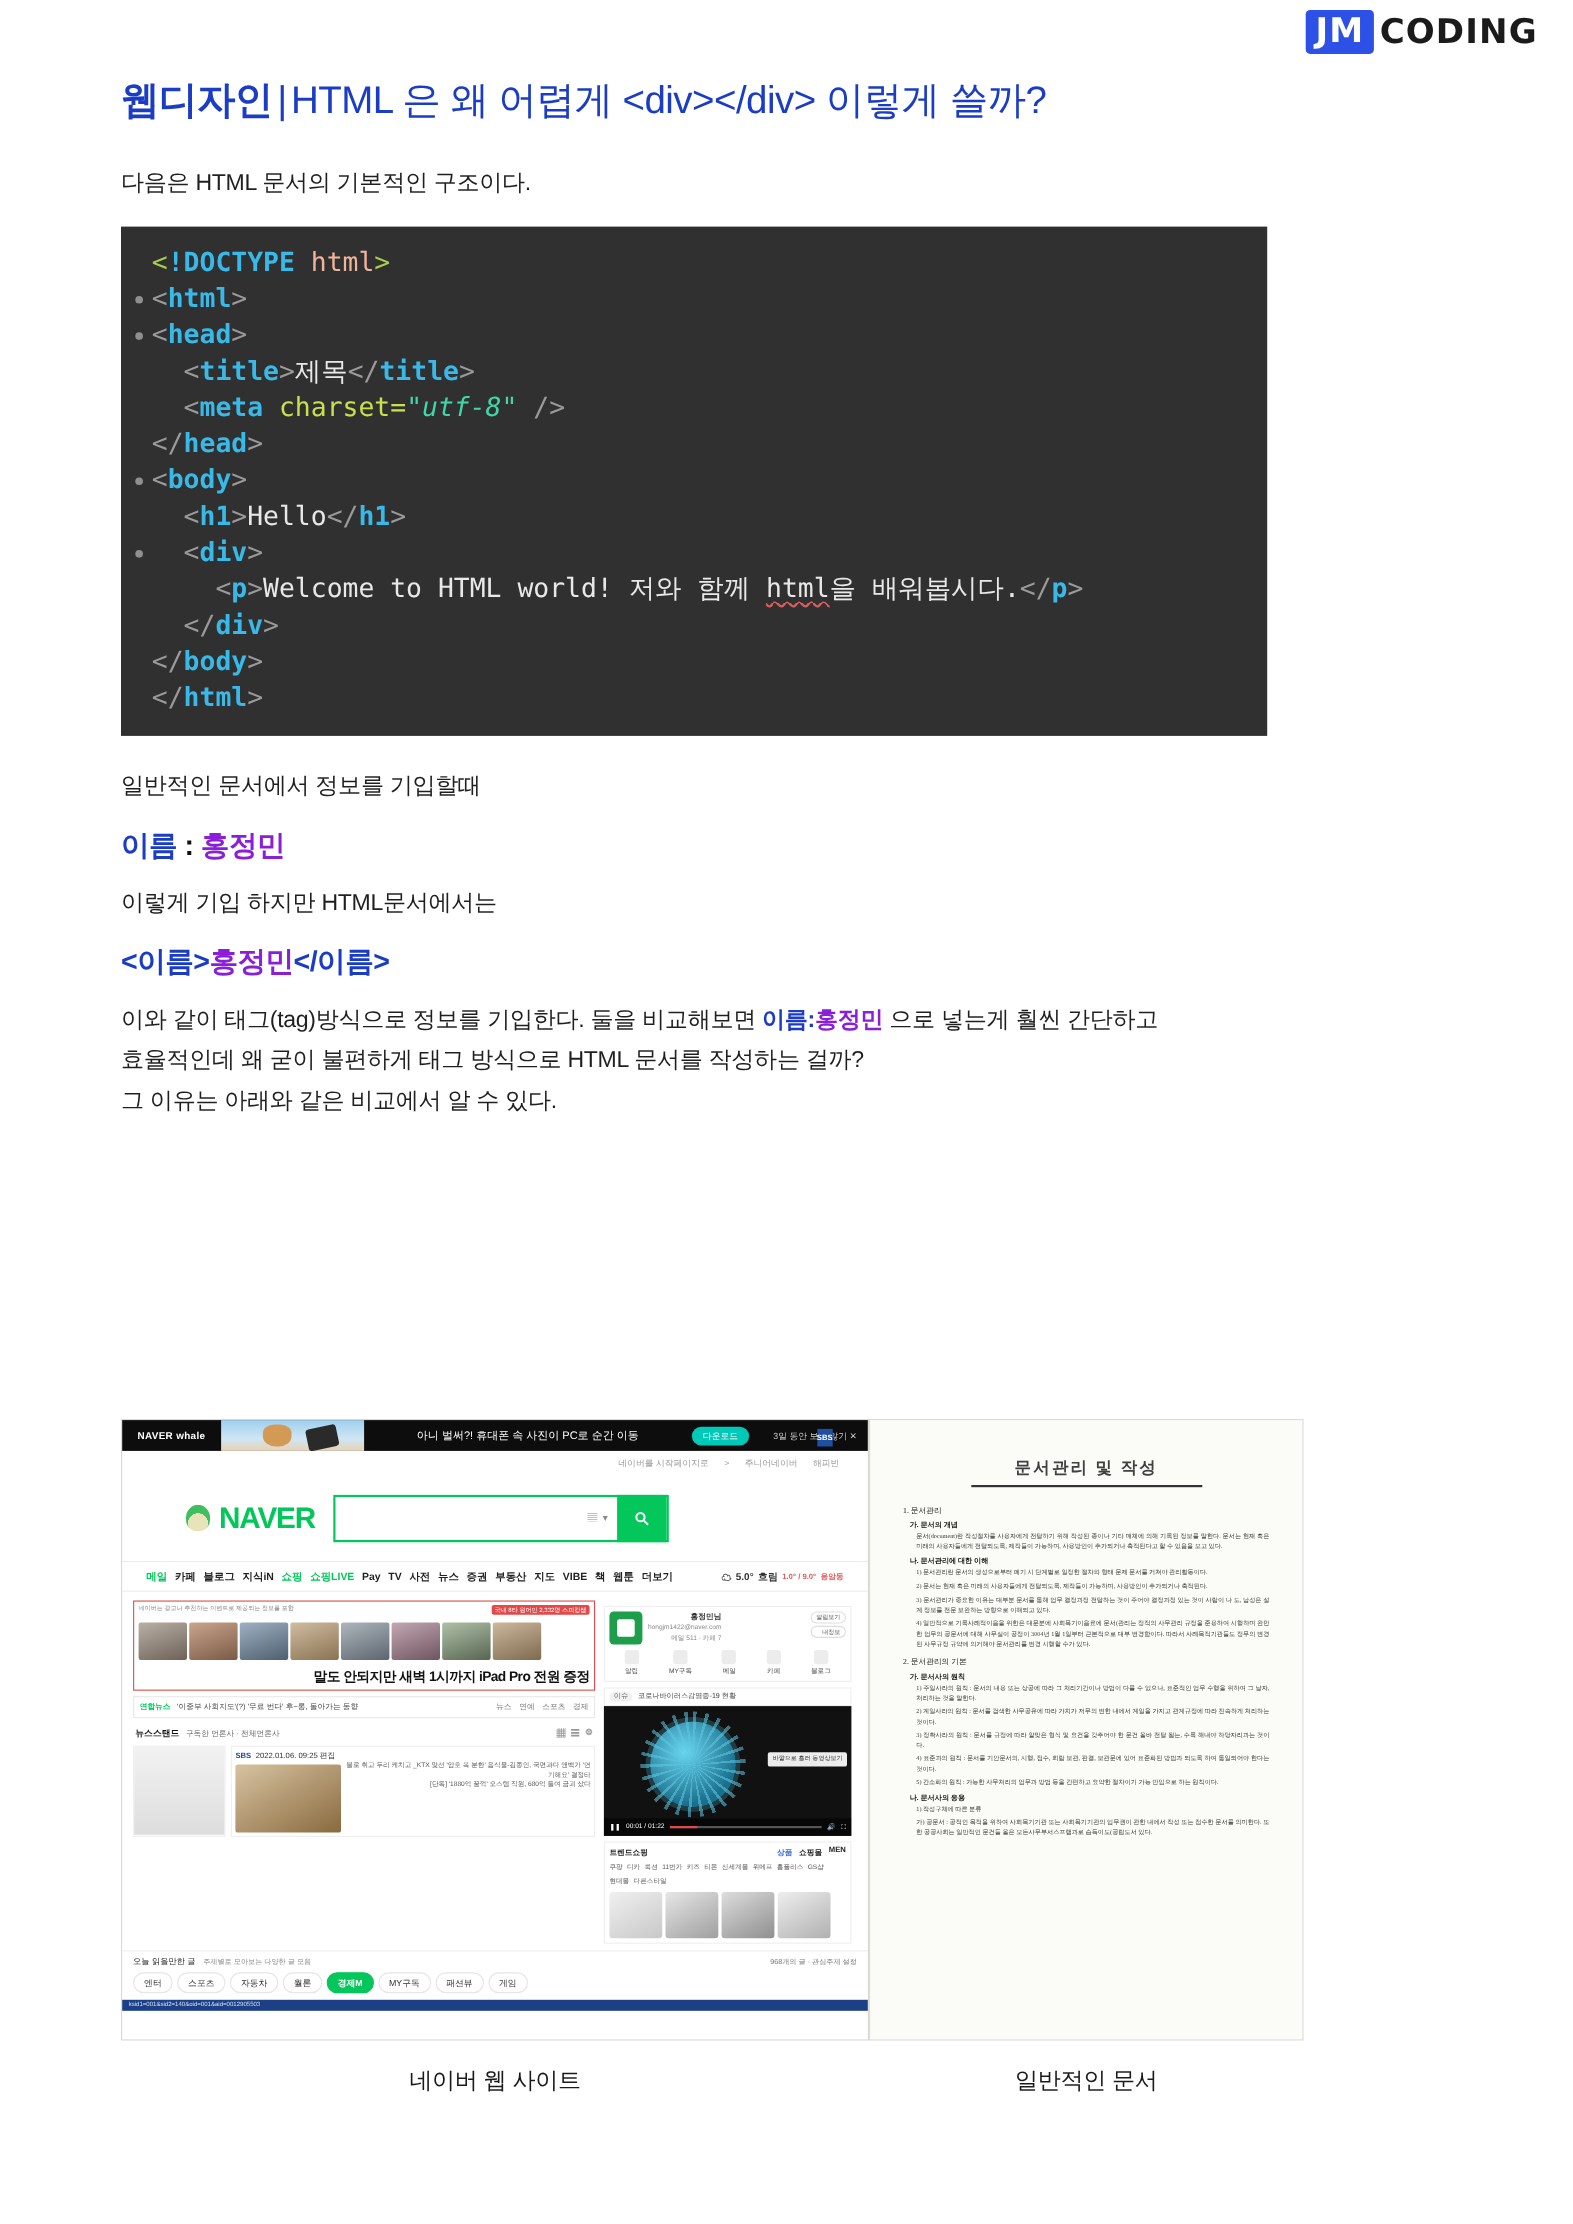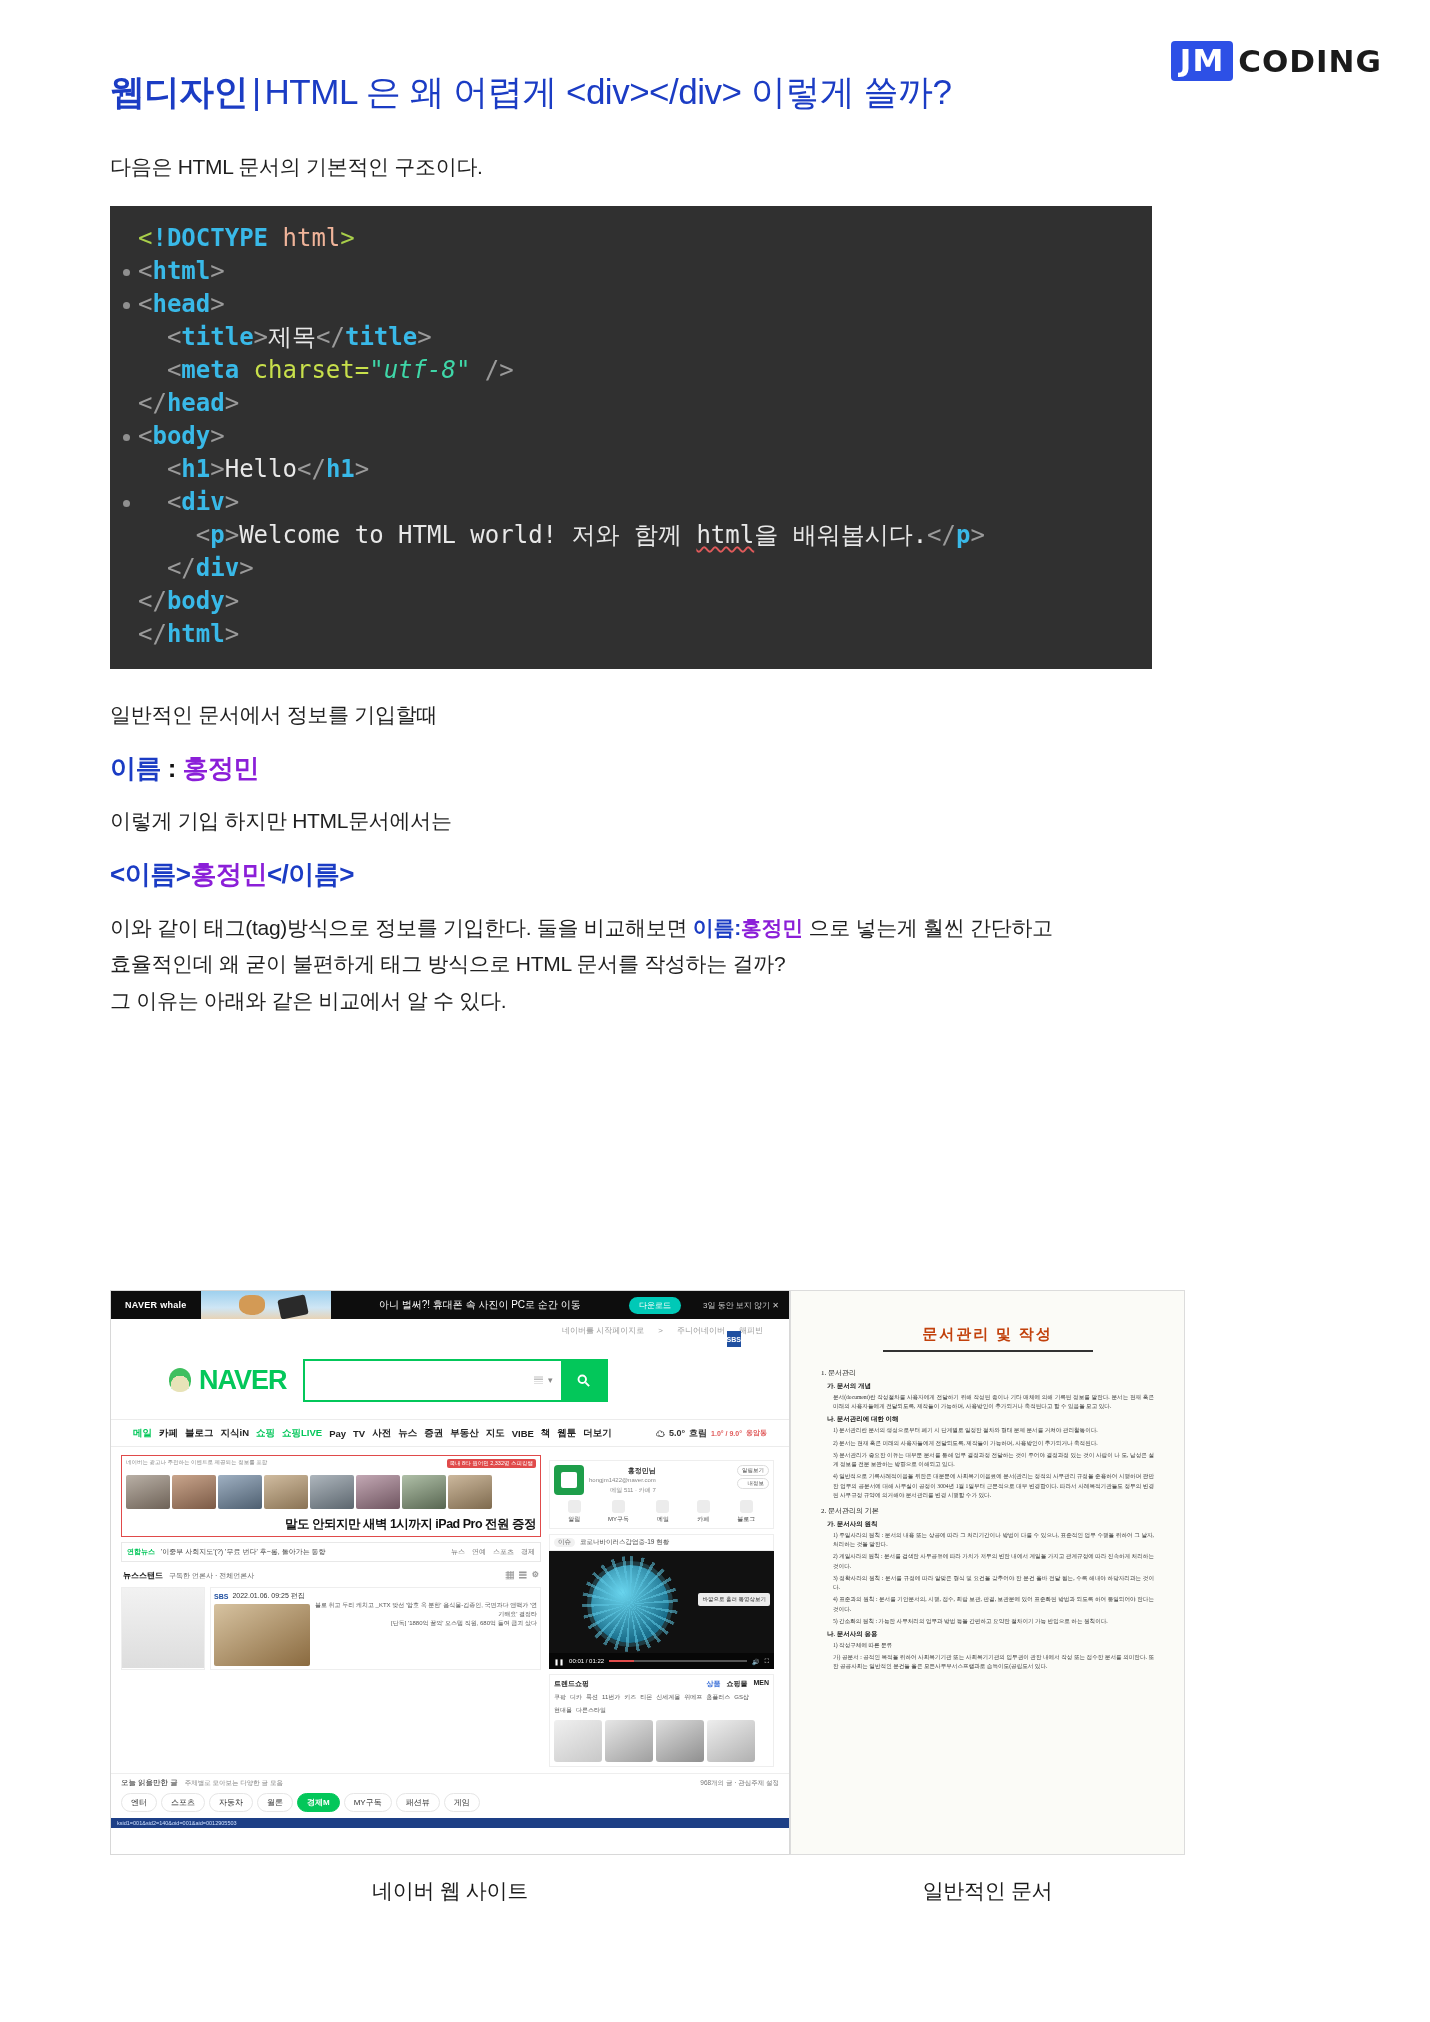--- a/index.html
+++ b/index.html
@@ -19,26 +19,25 @@
   }
 
   
   .page-header {
     position: absolute;
     top: 0; left: 0; right: 0;
     height: 70px;
   }
   .logo {
     position: absolute;
-    right: 48px;
+    right: 32px;
     top: 8px;
     display: flex;
     align-items: center;
     height: 42px;
-    margin-top: 32px;
   }
   .logo-jm {
     background: #2d50e6;
     color: #ffffff;
     font-weight: 700;
     font-size: 31px;
     letter-spacing: 1px;
     padding: 4px 9px 5px 9px;
     border-radius: 4px;
     line-height: 1;
@@ -361,21 +360,21 @@
   .doc-shot {
     width: 395px;
     height: 565px;
     background: #fbfbf7;
     border: 1px solid #dcdcdc;
     padding: 28px 30px;
     position: relative;
     overflow: hidden;
   }
   .doc-title {
-    text-align:center; font-size: 15px; font-weight:700; color:#c2410c;
+    text-align:center; font-size: 15px; font-weight:700; color:#404040;
     font-family: "Liberation Serif", serif; letter-spacing: 2px;
     border-bottom: 2px solid #333; padding-bottom: 6px; width: 210px; margin: 6px auto 16px auto;
   }
   .doc-h { font-size:7px; font-weight:400; color:#111; margin: 6px 0 2px 0; font-family:"Liberation Serif", serif;}
   .doc-h2 { font-size:6.5px; font-weight:700; color:#111; margin: 4px 0 2px 6px; font-family:"Liberation Serif", serif;}
   .doc-p { font-size:5.6px; color:#333; line-height:1.65; margin:0 0 3px 12px; font-family:"Liberation Serif", serif; text-align:justify;}
 
   
 </style>
 </head>

